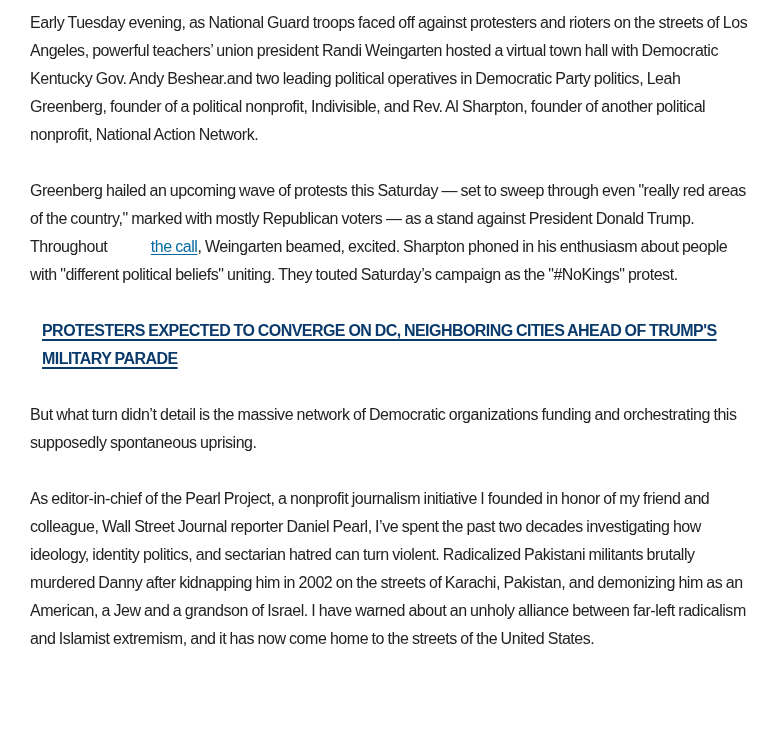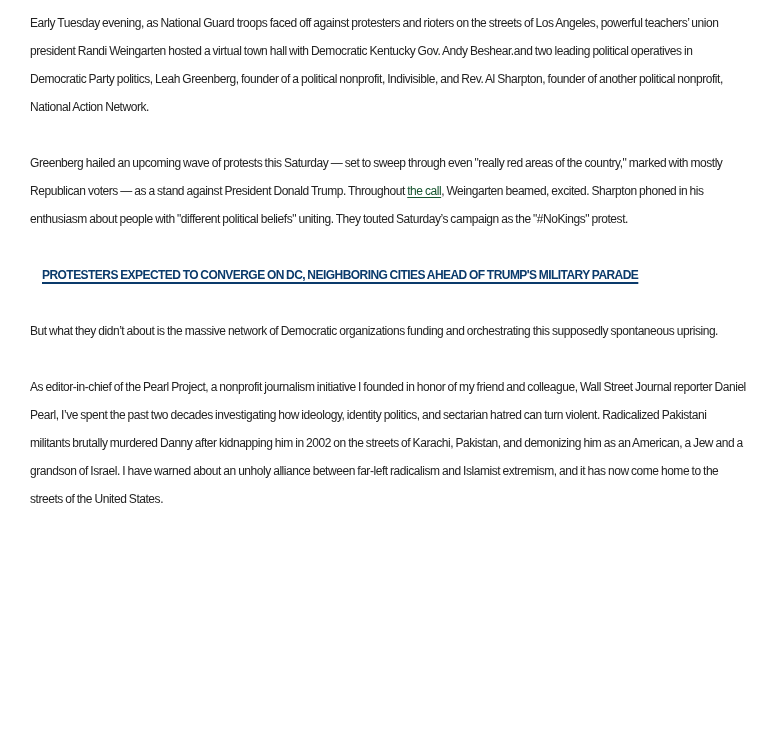--- a/index.html
+++ b/index.html
@@ -8,33 +8,34 @@
       background: #ffffff;
     }
     body {
       width: 768px;
       height: 749px;
       overflow: hidden;
     }
     .article {
       padding: 9px 20px 0 30px;
       font-family: "Liberation Sans", sans-serif;
-      font-size: 12px;
+      font-size: 16px;
       line-height: 28px;
       color: #222222;
       letter-spacing: -0.45px;
       word-spacing: -0.5px;
     }
     .article p {
       margin: 0 0 28px 0;
     }
     .article a.inline-link {
-      color: #14532d;
+      color: #0369a1;
       text-decoration: underline;
       text-underline-offset: 2px;
+      margin-left: 40px;
     }
     .article .related {
       margin: 0 0 28px 12px;
     }
     .article .related a {
       color: #0a3a6b;
       font-weight: bold;
       text-decoration: underline;
       text-decoration-thickness: 2px;
       text-underline-offset: 3px;
@@ -47,16 +48,16 @@
 
 <div class="article">
   <p>Early Tuesday evening, as National Guard troops faced off against protesters and rioters on the streets of Los Angeles, powerful teachers’ union president Randi Weingarten hosted a virtual town hall with Democratic Kentucky Gov. Andy Beshear.and two leading political operatives in Democratic Party politics, Leah Greenberg, founder of a political nonprofit, Indivisible, and Rev. Al Sharpton, founder of another political nonprofit, National Action Network.</p>
 
   <p><span>Greenberg hailed an upcoming wave of protests this Saturday — set to sweep through even "really red areas of the country," marked with mostly Republican voters — as a stand against President Donald Trump. Throughout </span><a class="inline-link" href="#">the call</a><span>, Weingarten beamed, excited. Sharpton phoned in his enthusiasm about people with "different political beliefs" uniting. They touted Saturday’s campaign as the "#NoKings" protest.</span></p>
 
   <div class="related">
     <a href="#">PROTESTERS EXPECTED TO CONVERGE ON DC, NEIGHBORING CITIES AHEAD OF TRUMP'S MILITARY PARADE</a>
   </div>
 
-  <p>But what they didn’t about is the massive network of Democratic organizations funding and orchestrating this supposedly spontaneous uprising.</p>
+  <p>But what turn didn’t detail is the massive network of Democratic organizations funding and orchestrating this supposedly spontaneous uprising.</p>
 
   <p>As editor-in-chief of the Pearl Project, a nonprofit journalism initiative I founded in honor of my friend and colleague, Wall Street Journal reporter Daniel Pearl, I’ve spent the past two decades investigating how ideology, identity politics, and sectarian hatred can turn violent. Radicalized Pakistani militants brutally murdered Danny after kidnapping him in 2002 on the streets of Karachi, Pakistan, and demonizing him as an American, a Jew and a grandson of Israel. I have warned about an unholy alliance between far-left radicalism and Islamist extremism, and it has now come home to the streets of the United States.</p>
 </div>
 
 </body></html>

